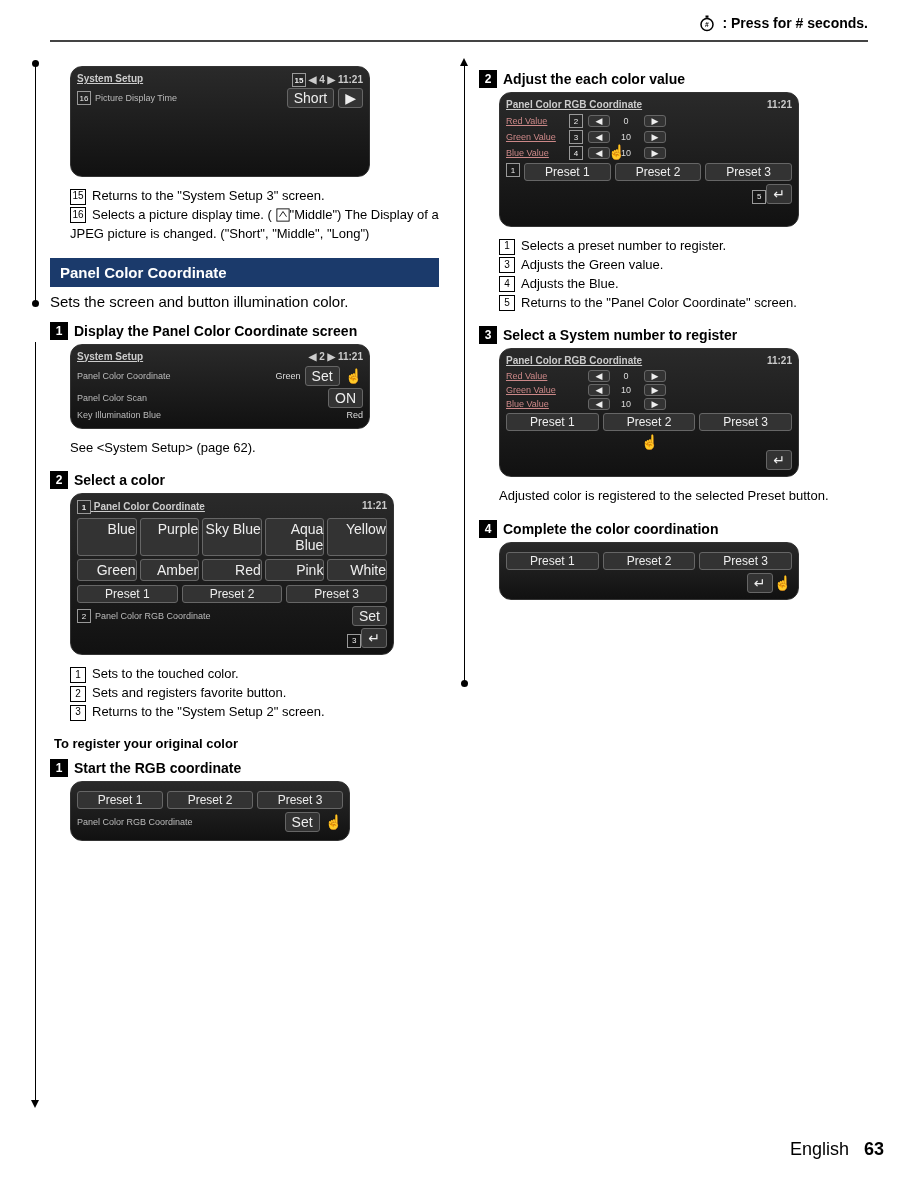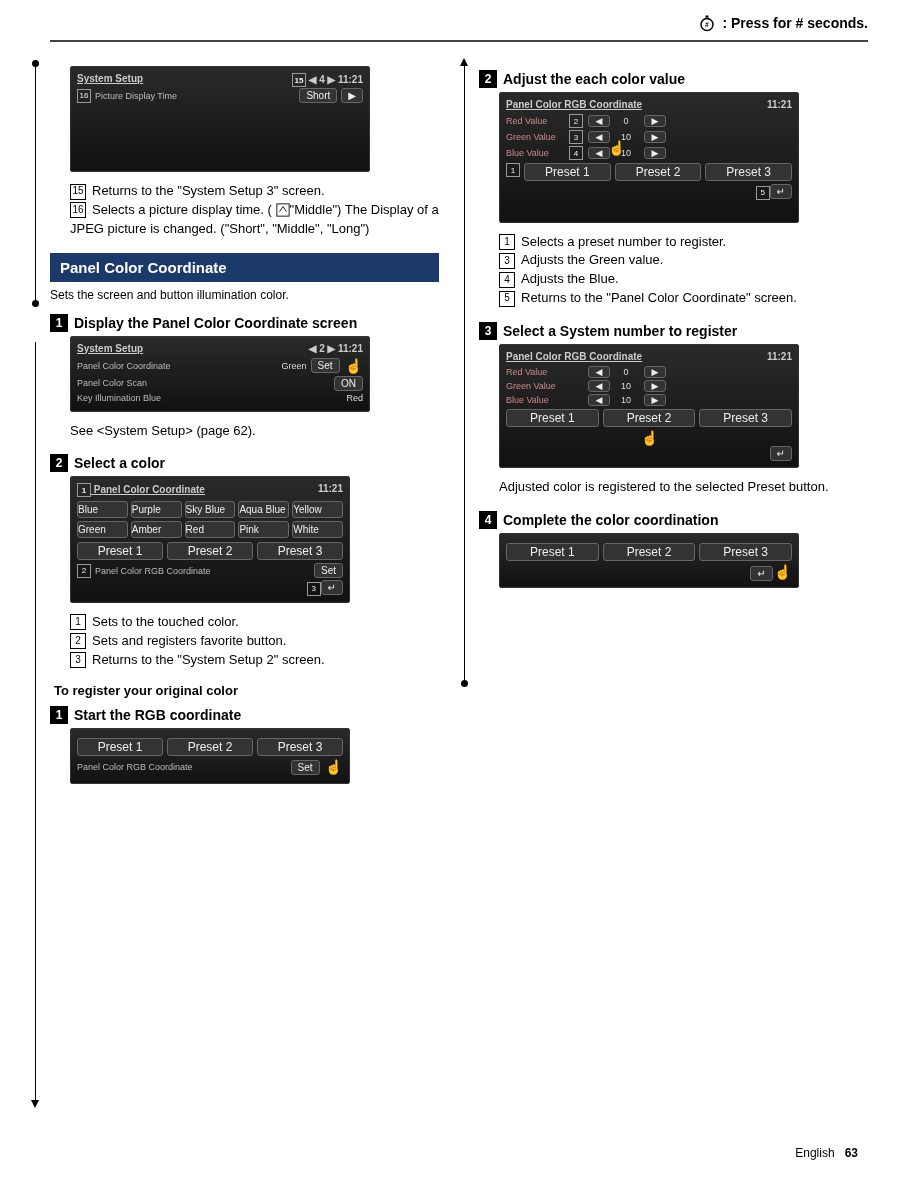--- a/index.html
+++ b/index.html
@@ -68,21 +68,21 @@
     left: -19px;
     bottom: -5px;
     width: 0; height: 0;
     border-left: 4px solid transparent;
     border-right: 4px solid transparent;
     border-top: 8px solid #000;
   }
   .screenshot {
     background: linear-gradient(#2a2a2a, #111);
     border: 1px solid #333;
-    border-radius: 2px;
+    border-radius: 12px;
     padding: 6px;
     color: #ddd;
     font-size: 10px;
     margin: 4px 0 10px 20px;
     box-sizing: border-box;
   }
   .ss-title {
     text-decoration: underline;
     font-weight: bold;
     margin-bottom: 4px;
@@ -95,31 +95,31 @@
     gap: 4px;
     margin: 2px 0;
     font-size: 9px;
   }
   .ss-row span.lbl { flex: 1; color: #bbb; }
   .ss-btn {
     background: #333;
     border: 1px solid #666;
     border-radius: 3px;
     padding: 1px 6px;
-    font-size: 10px;
+    font-size: 14px;
     color: #eee;
     display: inline-block;
   }
   .ss-grid {
     display: grid;
     grid-template-columns: repeat(5, 1fr);
     gap: 3px;
     margin: 4px 0;
   }
-  .ss-grid .ss-btn { text-align: left; padding: 2px 0; }
+  .ss-grid .ss-btn { text-align: right; padding: 2px 0; }
   .desc-list {
     margin: 6px 0 14px 20px;
     font-size: 13px;
     line-height: 1.45;
   }
   .num-box {
     display: inline-flex;
     width: 14px;
     height: 14px;
     border: 1px solid #000;
@@ -131,21 +131,21 @@
   }
   .section-bar {
     background: #1b3a6b;
     color: #fff;
     font-weight: bold;
     padding: 6px 10px;
     font-size: 15px;
     margin: 10px 0 6px 0;
   }
   .section-desc {
-    font-size: 12px;
+    font-size: 15px;
     margin: 4px 0 12px 0;
   }
   .step-head {
     display: flex;
     align-items: center;
     gap: 6px;
     font-weight: bold;
     font-size: 14px;
     margin: 8px 0 4px 0;
   }
@@ -160,22 +160,22 @@
     font-size: 12px;
   }
   .subhead {
     font-weight: bold;
     font-size: 13px;
     margin: 10px 0 4px 4px;
   }
   .footer {
     position: absolute;
     bottom: 28px;
-    right: 60px;
-    font-size: 12px;
+    right: 34px;
+    font-size: 18px;
     margin-left: 28px;
   }
   .footer b { font-weight: bold; }
   .hand {
     display: inline-block;
     font-size: 14px;
     margin-left: 2px;
   }
   .preset-row {
     display: flex;
@@ -193,21 +193,21 @@
     font-size: 9px;
   }
   .rgb-row {
     display: grid;
     grid-template-columns: 60px 16px 20px 30px 20px;
     gap: 3px;
     align-items: center;
     font-size: 9px;
     margin: 2px 0;
   }
-  .rgb-row .lbl2 { color: #c88; }
+  .rgb-row .lbl2 { color: #c88; text-decoration: underline; }
   .tiny-num {
     border: 1px solid #999;
     width: 12px; height: 12px;
     font-size: 8px;
     display: inline-flex;
     align-items: center;
     justify-content: center;
     color: #eee;
   }
   .val { text-align: center; }
@@ -292,21 +292,21 @@
           </div>
     </div>
 
     <div class="desc-list">See &lt;System Setup&gt; (page 62).</div>
 
     <div class="step-head">
       <span class="step-num">2</span>
       <span>Select a color</span>
     </div>
 
-    <div class="screenshot" style="width:280px">
+    <div class="screenshot" style="width:324px">
       <div class="ss-title"><span class="tiny-num">1</span> <span>Panel Color Coordinate</span><span style="float:right">11:21</span></div>
       <div class="ss-grid">
         <span class="ss-btn">Blue</span>
         <span class="ss-btn">Purple</span>
         <span class="ss-btn">Sky Blue</span>
         <span class="ss-btn">Aqua Blue</span>
         <span class="ss-btn">Yellow</span>
         <span class="ss-btn">Green</span>
         <span class="ss-btn">Amber</span>
         <span class="ss-btn">Red</span>

